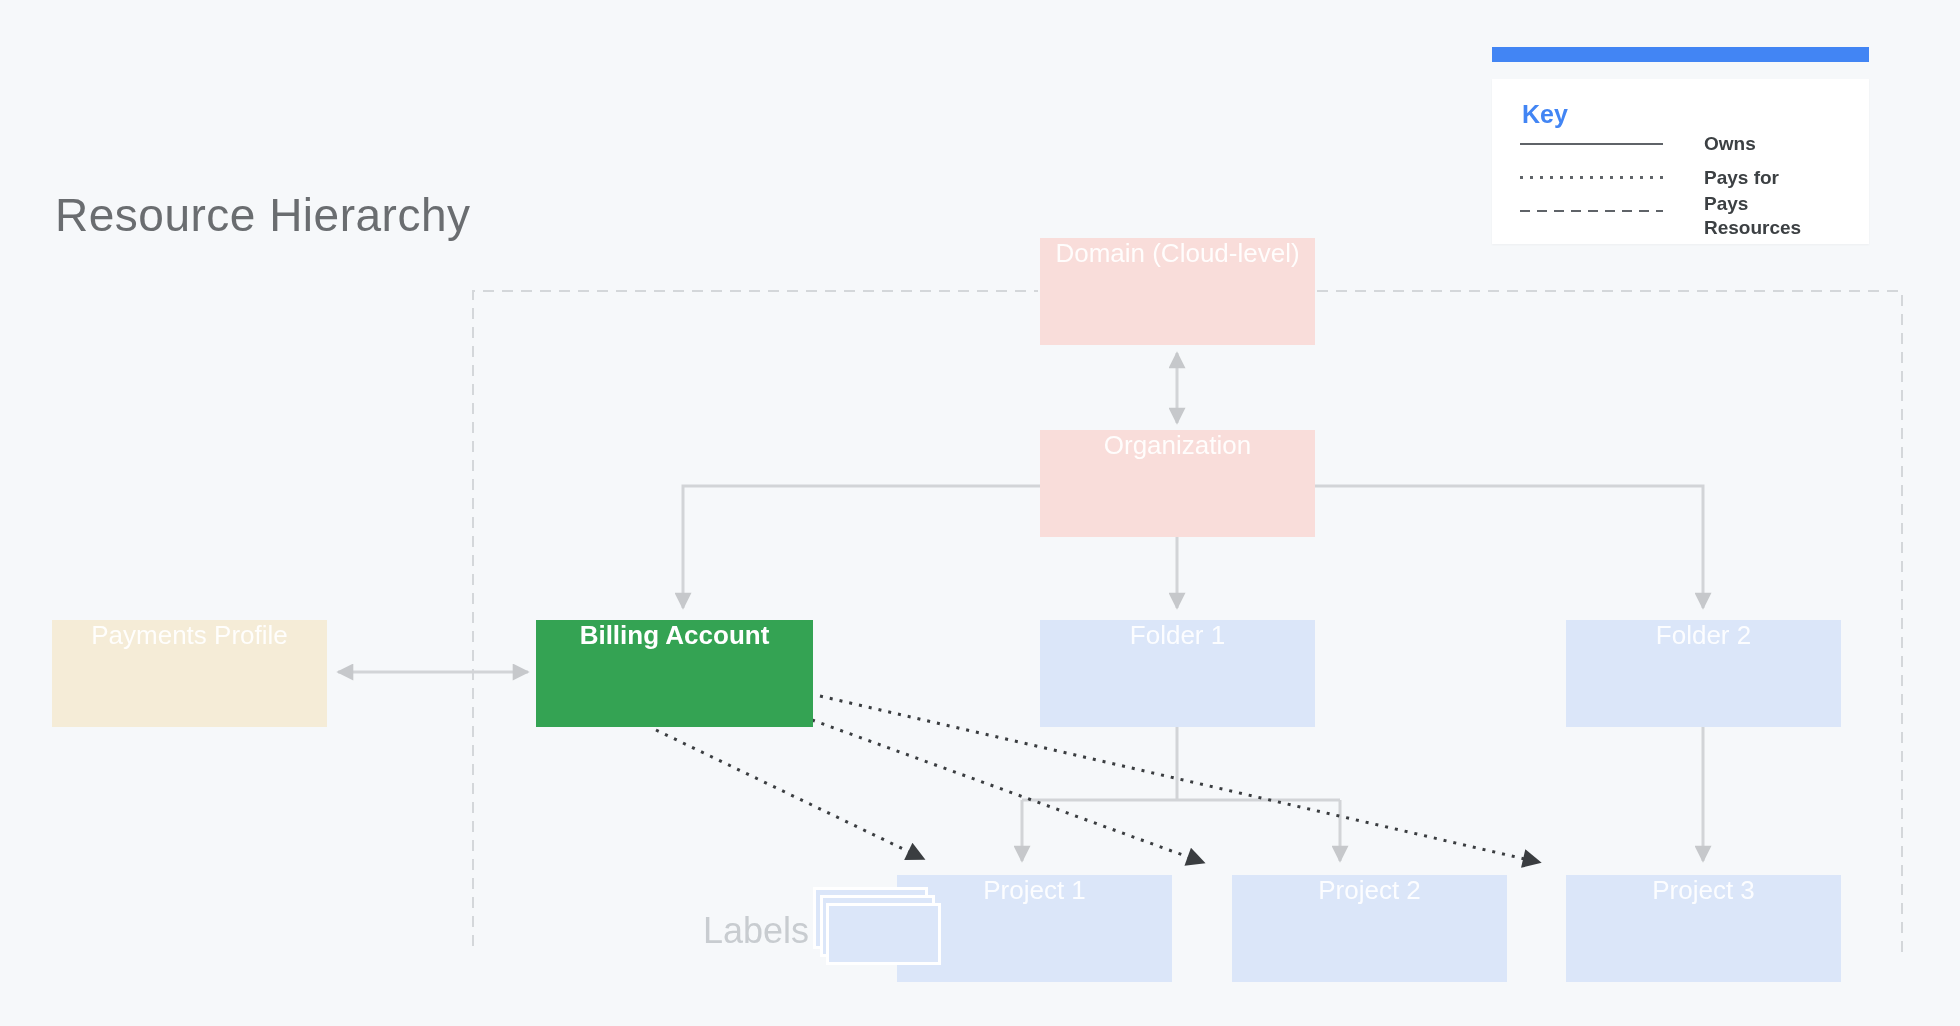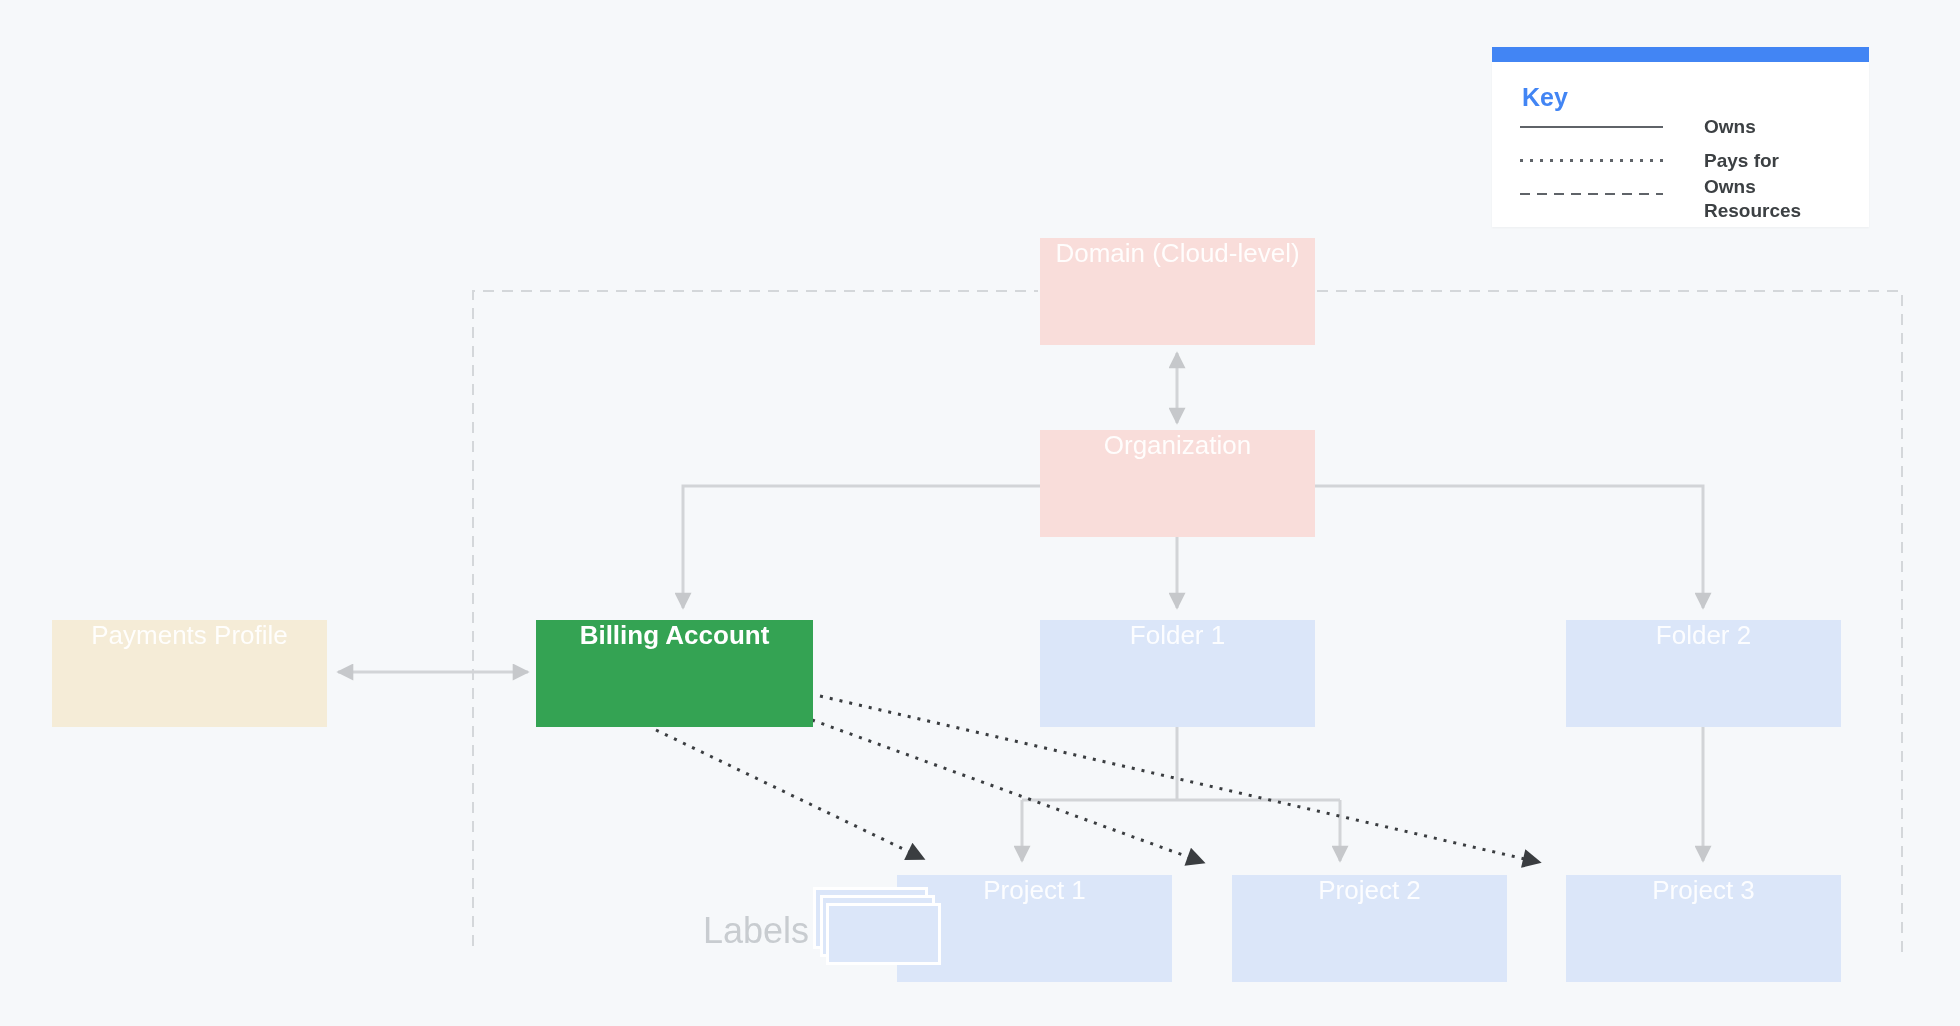--- a/index.html
+++ b/index.html
@@ -96,21 +96,21 @@
     z-index: 6;
   }
   .key-bar {
     position: absolute;
     left: 0; top: 0;
     width: 100%; height: 15px;
     background: #4285f4;
   }
   .key-body {
     position: absolute;
-    left: 0; top: 15px;
+    left: 0; top: 32px;
     width: 100%; height: 165px;
     background: #ffffff;
     box-shadow: 0 1px 2px rgba(0,0,0,0.04);
   }
   .key-heading {
     position: absolute;
     left: 30px; top: 21px;
     font-size: 25px;
     font-weight: 700;
     color: #4285f4;
@@ -136,20 +136,21 @@
   }
   .key-label.l1 { top: 53px; }
   .key-label.l2 { top: 87px; }
   .key-label.l3 { top: 113px; }
 </style>
 </head>
 <body>
 
 <div class="canvas">
 
+  <div class="page-title">Resource Hierarchy</div>
 
   <svg class="wires" width="1960" height="1026" viewBox="0 0 1960 1026" xmlns="http://www.w3.org/2000/svg">
     <defs>
       <marker id="mGray" viewBox="0 0 10 10" refX="9" refY="5" markerWidth="20" markerHeight="17" markerUnits="userSpaceOnUse" orient="auto-start-reverse">
         <path d="M0,0 L10,5 L0,10 Z" fill="#c6c8cb"></path>
       </marker>
       <marker id="mBlack" viewBox="0 0 10 10" refX="8" refY="5" markerWidth="26" markerHeight="19" markerUnits="userSpaceOnUse" orient="auto-start-reverse">
         <path d="M0,0 L10,5 L0,10 Z" fill="#3a3d40"></path>
       </marker>
     </defs>
@@ -211,17 +212,17 @@
     <div class="key-bar"></div>
     <div class="key-body">
       <div class="key-heading">Key</div>
 
       <div class="key-line solid"></div>
       <div class="key-line dotted"></div>
       <div class="key-line dashed"></div>
 
       <div class="key-label l1">Owns</div>
       <div class="key-label l2">Pays for</div>
-      <div class="key-label l3">Owns Resources</div>
+      <div class="key-label l3">Pays Resources</div>
     </div>
   </div>
 
 </div>
 
 </body></html>

